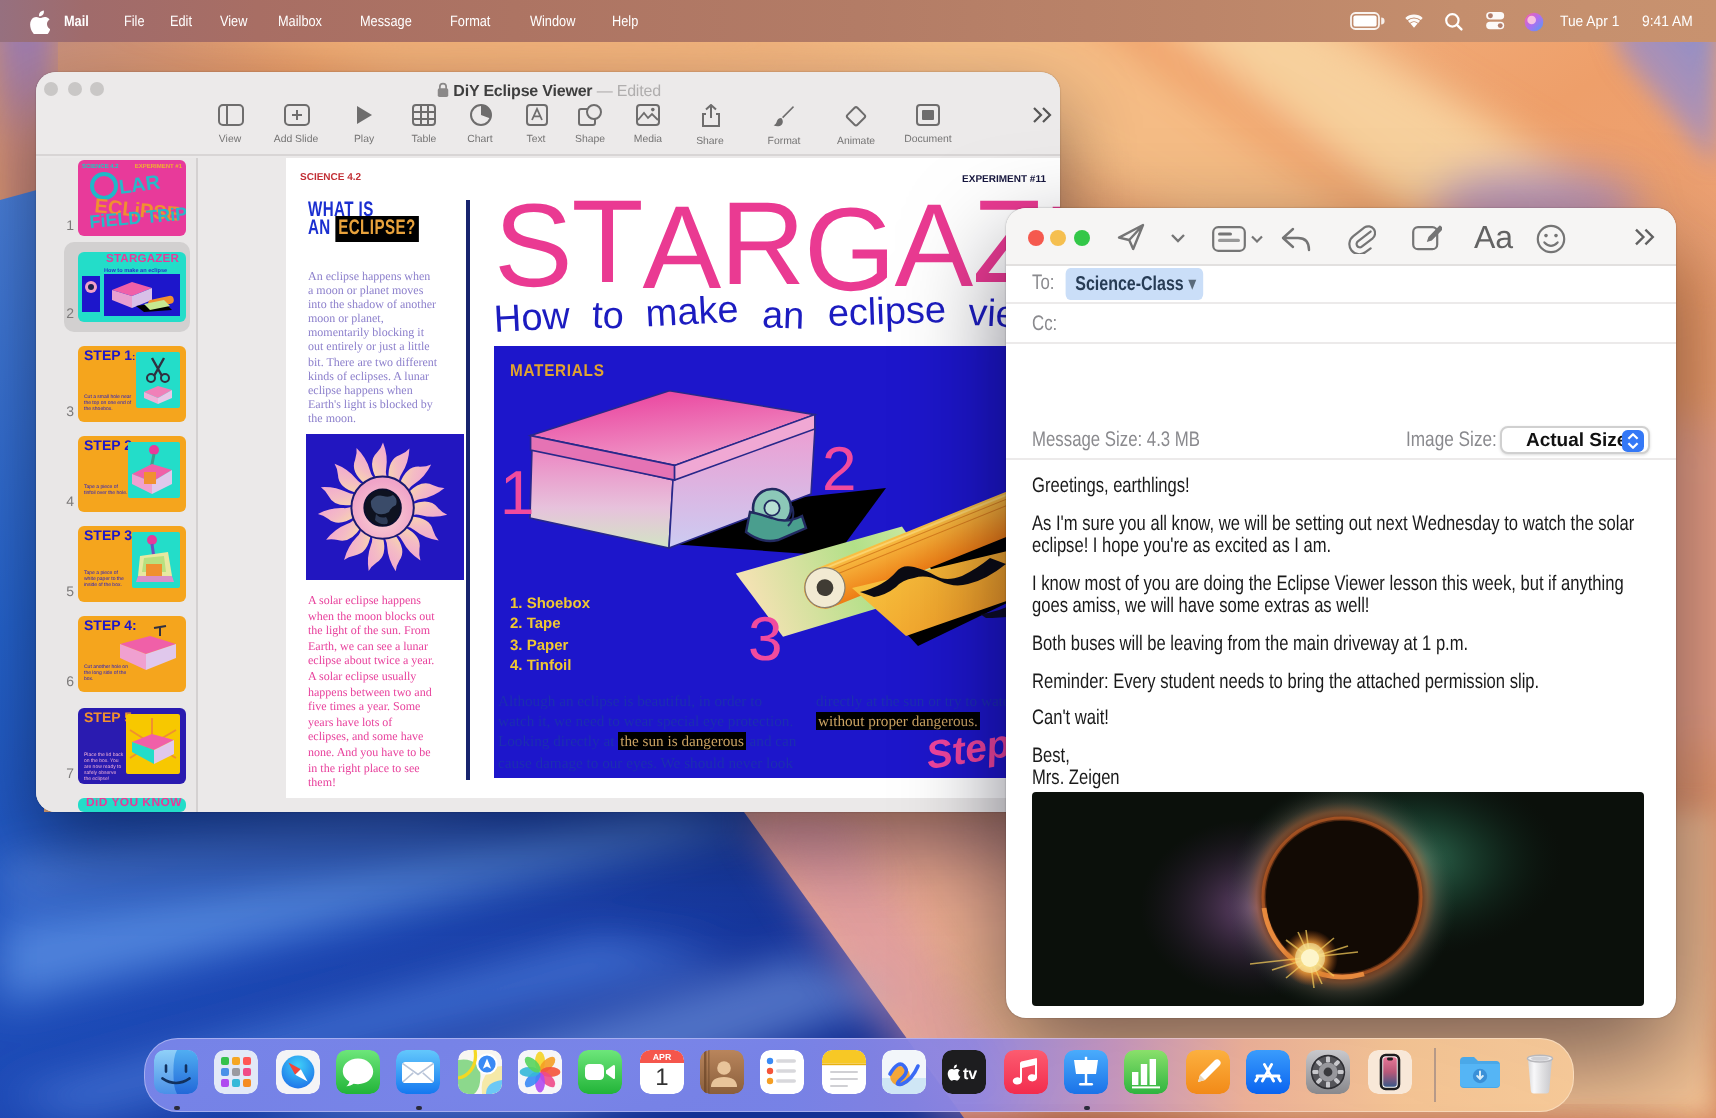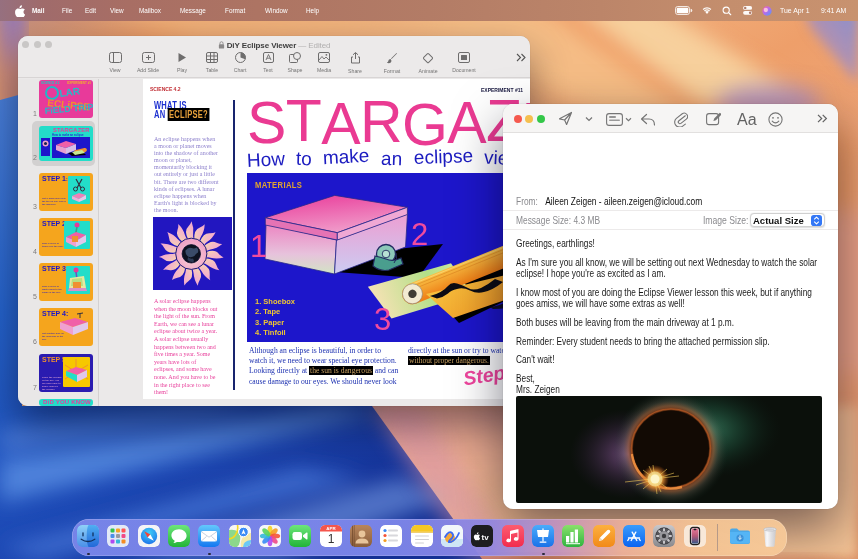--- a/index.html
+++ b/index.html
@@ -394,21 +394,21 @@
           <path d="M35 40 q2 2.5 5 1.5 q1.5 2 0.5 3.5 q-4 0.5 -6 -2z" fill="#32405c" opacity="0.9"></path>
           <circle cx="38.3" cy="36.8" r="9.2" fill="none" stroke="#0a0e2e" stroke-width="0.8"></circle>
         </svg>
       </div>
       <div style="position:absolute;left:11px;top:219px;width:64px;font-family:'Liberation Serif',serif;font-size:6px;line-height:7.6px;color:#e8419c">A solar eclipse happens when the moon blocks out the light of the sun. From Earth, we can see a lunar eclipse about twice a year. A solar eclipse usually happens between two and five times a year. Some years have lots of eclipses, and some have none. And you have to be in the right place to see them!</div>
       <div style="position:absolute;left:90px;top:21px;width:1.5px;height:290px;background:#18246e"></div>
 
       <div id="stargazer" style="position:absolute;left:104px;top:10px;font-size:59px;line-height:68px;color:#ea3a92;letter-spacing:-0.6px;white-space:nowrap"><span style="display:inline-block">S</span><span style="display:inline-block;transform:translateY(-2px)">T</span><span style="display:inline-block;transform:translateY(1px)">A</span><span style="display:inline-block;transform:translateY(-1px)">R</span><span style="display:inline-block;transform:translateY(2px)">G</span><span style="display:inline-block">A</span><span style="display:inline-block;transform:translateY(-2px)">Z</span><span style="display:inline-block;transform:translateY(1px)">E</span><span style="display:inline-block;transform:translateY(-1px)">R</span></div>
       <div style="position:absolute;left:104px;top:70px;font-size:19px;font-weight:400;color:#1c1cc0;white-space:nowrap;word-spacing:6px"><span style="display:inline-block;transform:rotate(-3deg)">How</span>&nbsp;<span style="display:inline-block;transform:rotate(2deg) translateY(-1px)">to</span>&nbsp;<span style="display:inline-block;transform:rotate(-3deg) translateY(-3px)">make</span>&nbsp;<span style="display:inline-block;transform:rotate(2deg) translateY(-1px)">an</span>&nbsp;<span style="display:inline-block;transform:rotate(-2deg) translateY(-3px)">eclipse</span>&nbsp;<span style="display:inline-block;transform:rotate(3deg) translateY(-1px)">viewer!</span></div>
 
-      <div style="position:absolute;left:104px;top:94px;width:325px;height:169px;background:#1d16cb">
+      <div style="position:absolute;left:104px;top:94px;width:325px;height:216px;background:#1d16cb">
         <div style="position:absolute;left:8px;top:6.5px;font-size:8.5px;font-weight:700;color:#e2a42e;letter-spacing:0.4px;transform:scaleX(0.9);transform-origin:left top">MATERIALS</div>
         <div style="position:absolute;left:8px;top:124px;font-size:7.5px;line-height:10.3px;font-weight:700;color:#f0c832">1. Shoebox<br>2. Tape<br>3. Paper<br>4. Tinfoil</div>
         <svg width="325" height="169" viewBox="0 0 325 169" style="position:absolute;left:0;top:0">
           <defs>
             <linearGradient id="lidg" x1="0.2" y1="0" x2="0.6" y2="1">
                 <stop offset="0" stop-color="#ea3f9c"></stop>
                 <stop offset="1" stop-color="#f0a0cc"></stop>
               </linearGradient>
             <linearGradient id="boxfg" x1="0" y1="0" x2="0" y2="1">
                 <stop offset="0" stop-color="#ec85c2"></stop>
@@ -519,27 +519,30 @@
       <svg width="15" height="15" viewBox="0 0 15 15" style="position:absolute;left:265px;top:8px">
           <circle cx="7.5" cy="7.5" r="6.6" fill="none" stroke="#757575" stroke-width="1.1"></circle>
           <circle cx="5" cy="5.8" r="0.9" fill="#757575"></circle>
           <circle cx="10" cy="5.8" r="0.9" fill="#757575"></circle>
           <path d="M4.2 9.2 q3.3 3.4 6.6 0" fill="none" stroke="#757575" stroke-width="1.1" stroke-linecap="round"></path>
         </svg>
       <svg width="11" height="9" viewBox="0 0 11 9" style="position:absolute;left:314px;top:10px">
           <path d="M1 0.8 L4.7 4.5 L1 8.2 M5.7 0.8 L9.4 4.5 L5.7 8.2" fill="none" stroke="#616161" stroke-width="1.2"></path>
         </svg>
     </div>
-    <div class="mrow" style="top:87.5px">
-        <span class="cond"><span>From:</span><span style="margin-left:9px;color:#111">Aileen Zeigen - aileen.zeigen@icloud.com</span></span>
+    <div class="mrow" style="top:29px">
+        <span class="cond"><span>To:</span><span style="margin-left:7px;background:#cadef8;color:#273c55;padding:1.5px 4px 2px 6px;border-radius:3px;font-size:10px;font-weight:700;display:inline-block">Science-Class <span style="font-weight:400;color:#5a6a7a">▾</span></span></span>
+      </div>
+    <div class="mrow" style="top:48.5px">
+        <span class="cond">Cc:</span>
       </div>
     <div class="mrow" style="top:107px">
         <span class="cond">Message Size: 4.3 MB</span>
       <span style="position:absolute;right:90px;transform:scaleX(0.82);transform-origin:right center">Image Size:</span>
-      <span style="position:absolute;right:13px;width:75px;height:14.5px;background:#fff;border:0.5px solid #d0d0d0;border-radius:4px;box-shadow:0 0.5px 1.5px rgba(0,0,0,.15);color:#111;font-weight:700;font-size:9.5px;display:flex;align-items:center;padding-left:2px">Actual Size
+      <span style="position:absolute;right:13px;width:75px;height:14.5px;background:#fff;border:0.5px solid #d0d0d0;border-radius:4px;box-shadow:0 0.5px 1.5px rgba(0,0,0,.15);color:#111;font-weight:700;font-size:9.5px;display:flex;align-items:center;padding-left:12px">Actual Size
         <svg width="11" height="11" viewBox="0 0 11 11" style="position:absolute;right:1.8px;top:1.5px">
             <rect width="11" height="11" rx="2.8" fill="#3478f6"></rect>
             <path d="M3.2 4.4 L5.5 2.1 L7.8 4.4 M3.2 6.6 L5.5 8.9 L7.8 6.6" fill="none" stroke="#fff" stroke-width="1.1" stroke-linejoin="round"></path>
           </svg>
       </span>
     </div>
     <div id="mbody">
       <p>Greetings, earthlings!</p>
       <p>As I'm sure you all know, we will be setting out next Wednesday to watch the solar eclipse! I hope you're as excited as I am.</p>
       <p>I know most of you are doing the Eclipse Viewer lesson this week, but if anything goes amiss, we will have some extras as well!</p>

